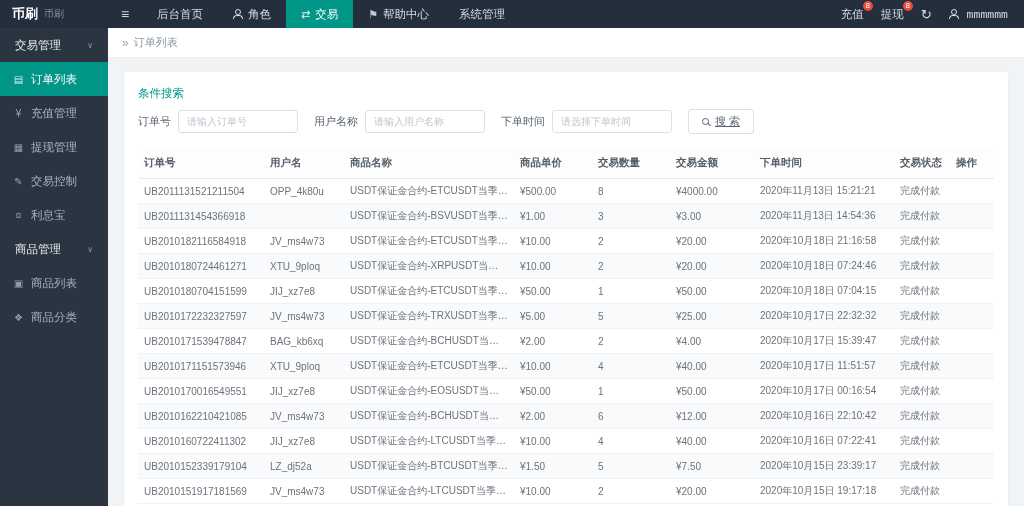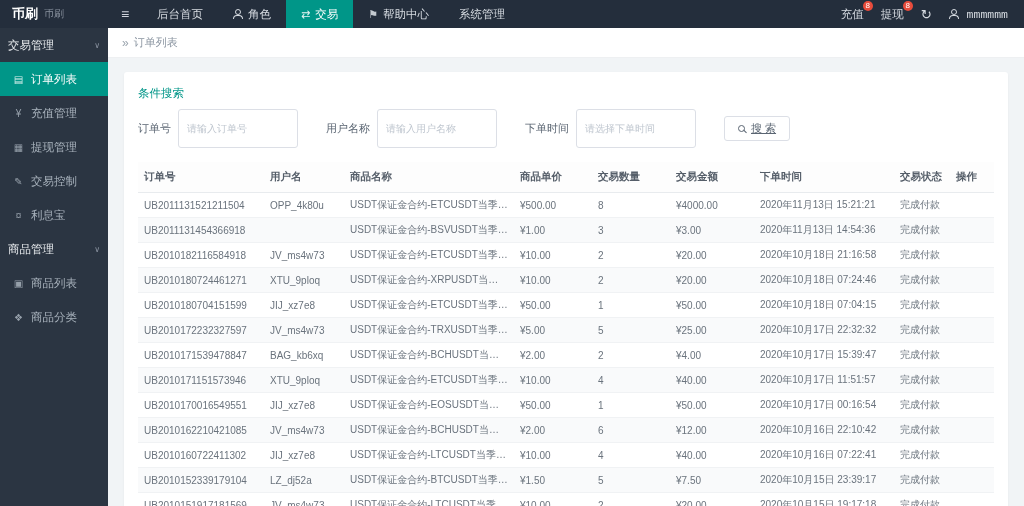--- a/index.html
+++ b/index.html
@@ -20,36 +20,36 @@
   .badge { position:absolute; top:-6px; right:-9px; background:#e74c3c; color:#fff; font-size:8px; line-height:10px; min-width:10px; text-align:center; border-radius:7px; padding:0 2px; }
   .refresh { font-size:13px; cursor:pointer; }
   .userbox { display:flex; align-items:center; gap:8px; cursor:pointer;font-family:Liberation Mono, monospace; }
 
   .icon-person { display:inline-block; width:10px; height:10px; position:relative; }
   .icon-person::before { content:""; position:absolute; top:0; left:50%; transform:translateX(-50%); width:4px; height:4px; border:1px solid currentColor; border-radius:50%; }
   .icon-person::after { content:""; position:absolute; bottom:0; left:50%; transform:translateX(-50%); width:8px; height:3px; border:1px solid currentColor; border-bottom:none; border-radius:4px 4px 0 0; }
 
   
   .sidebar { position:absolute; top:28px; left:0; bottom:0; width:108px; background:#2b3542; z-index:2; }
-  .group-header { height:34px; display:flex; align-items:center; justify-content:space-between; padding:0 8px; color:#e8ebee; font-size:11.5px; cursor:pointer; }
+  .group-header { height:34px; display:flex; align-items:center; justify-content:space-between; padding:0 15px; color:#e8ebee; font-size:11.5px; cursor:pointer; }
   .group-header .glyph { font-size:8px; color:#8a93a0; }
   .side-item { height:34px; display:flex; align-items:center; gap:7px; padding:0 13px; color:#a9b3bd; font-size:11.5px; cursor:pointer; }
   .side-item .glyph { font-size:10px; opacity:.85; width:11px; text-align:center; }
   .side-item.active { background:#009688; color:#fff; }
 
   
   .main { margin-left:108px; }
   .breadcrumb { height:30px; background:#fff; display:flex; align-items:center; gap:5px; padding:0 14px; font-size:11px; color:#8a94a0; border-bottom:1px solid #eef0f2; }
   .breadcrumb .crumb-prefix { color:#9aa4ae; font-size:12px; }
 
   .card { margin:14px 16px; background:#fff; border-radius:3px; padding:12px 14px; box-shadow:0 1px 3px rgba(0,0,0,.05); }
   .search-title { color:#009688; font-size:11.5px; margin:2px 0 8px; }
   .search-row { display:flex; align-items:center; font-size:11px; color:#5a6572; margin-bottom:14px; }
   .search-row label { margin-right:7px; white-space:nowrap; }
-  .search-row input { height:39px; width:120px; border:1px solid #dcdfe6; border-radius:3px; padding:0 8px; font-size:10px; color:#333; outline:none; margin-right:28px; font-family:Liberation Serif, serif; }
+  .search-row input { height:23px; width:120px; border:1px solid #dcdfe6; border-radius:3px; padding:0 8px; font-size:10px; color:#333; outline:none; margin-right:16px; font-family:Liberation Serif, serif; }
   .search-row input::placeholder { color:#bfc6cf; }
   .search-btn { height:25px; padding:0 13px; border:1px solid #dcdfe6; background:#fff; border-radius:3px; display:flex; align-items:center; gap:6px; font-size:11px; color:#5a6572; cursor:pointer; font-family:inherit;text-decoration:underline; }
   .mag { display:inline-block; width:7px; height:7px; border:1.3px solid #5a6572; border-radius:50%; position:relative; }
   .mag::after { content:""; position:absolute; width:4px; height:1.3px; background:#5a6572; transform:rotate(45deg); right:-3px; bottom:-1px; }
 
   
   table.data-table { width:100%; border-collapse:collapse; table-layout:fixed; }
   .data-table th { font-size:10.5px; color:#555e69; text-align:left; font-weight:bold; padding:8px 6px; border-bottom:1px solid #e8ebee; background:#fdfdfd; white-space:nowrap; }
   .data-table td { font-size:10px; color:#6a737d; padding:5px 6px; border-bottom:1px solid #f0f2f4; white-space:nowrap; overflow:hidden; text-overflow:ellipsis; }
   .data-table tbody tr:nth-child(even) { background:#f9fafb; }

